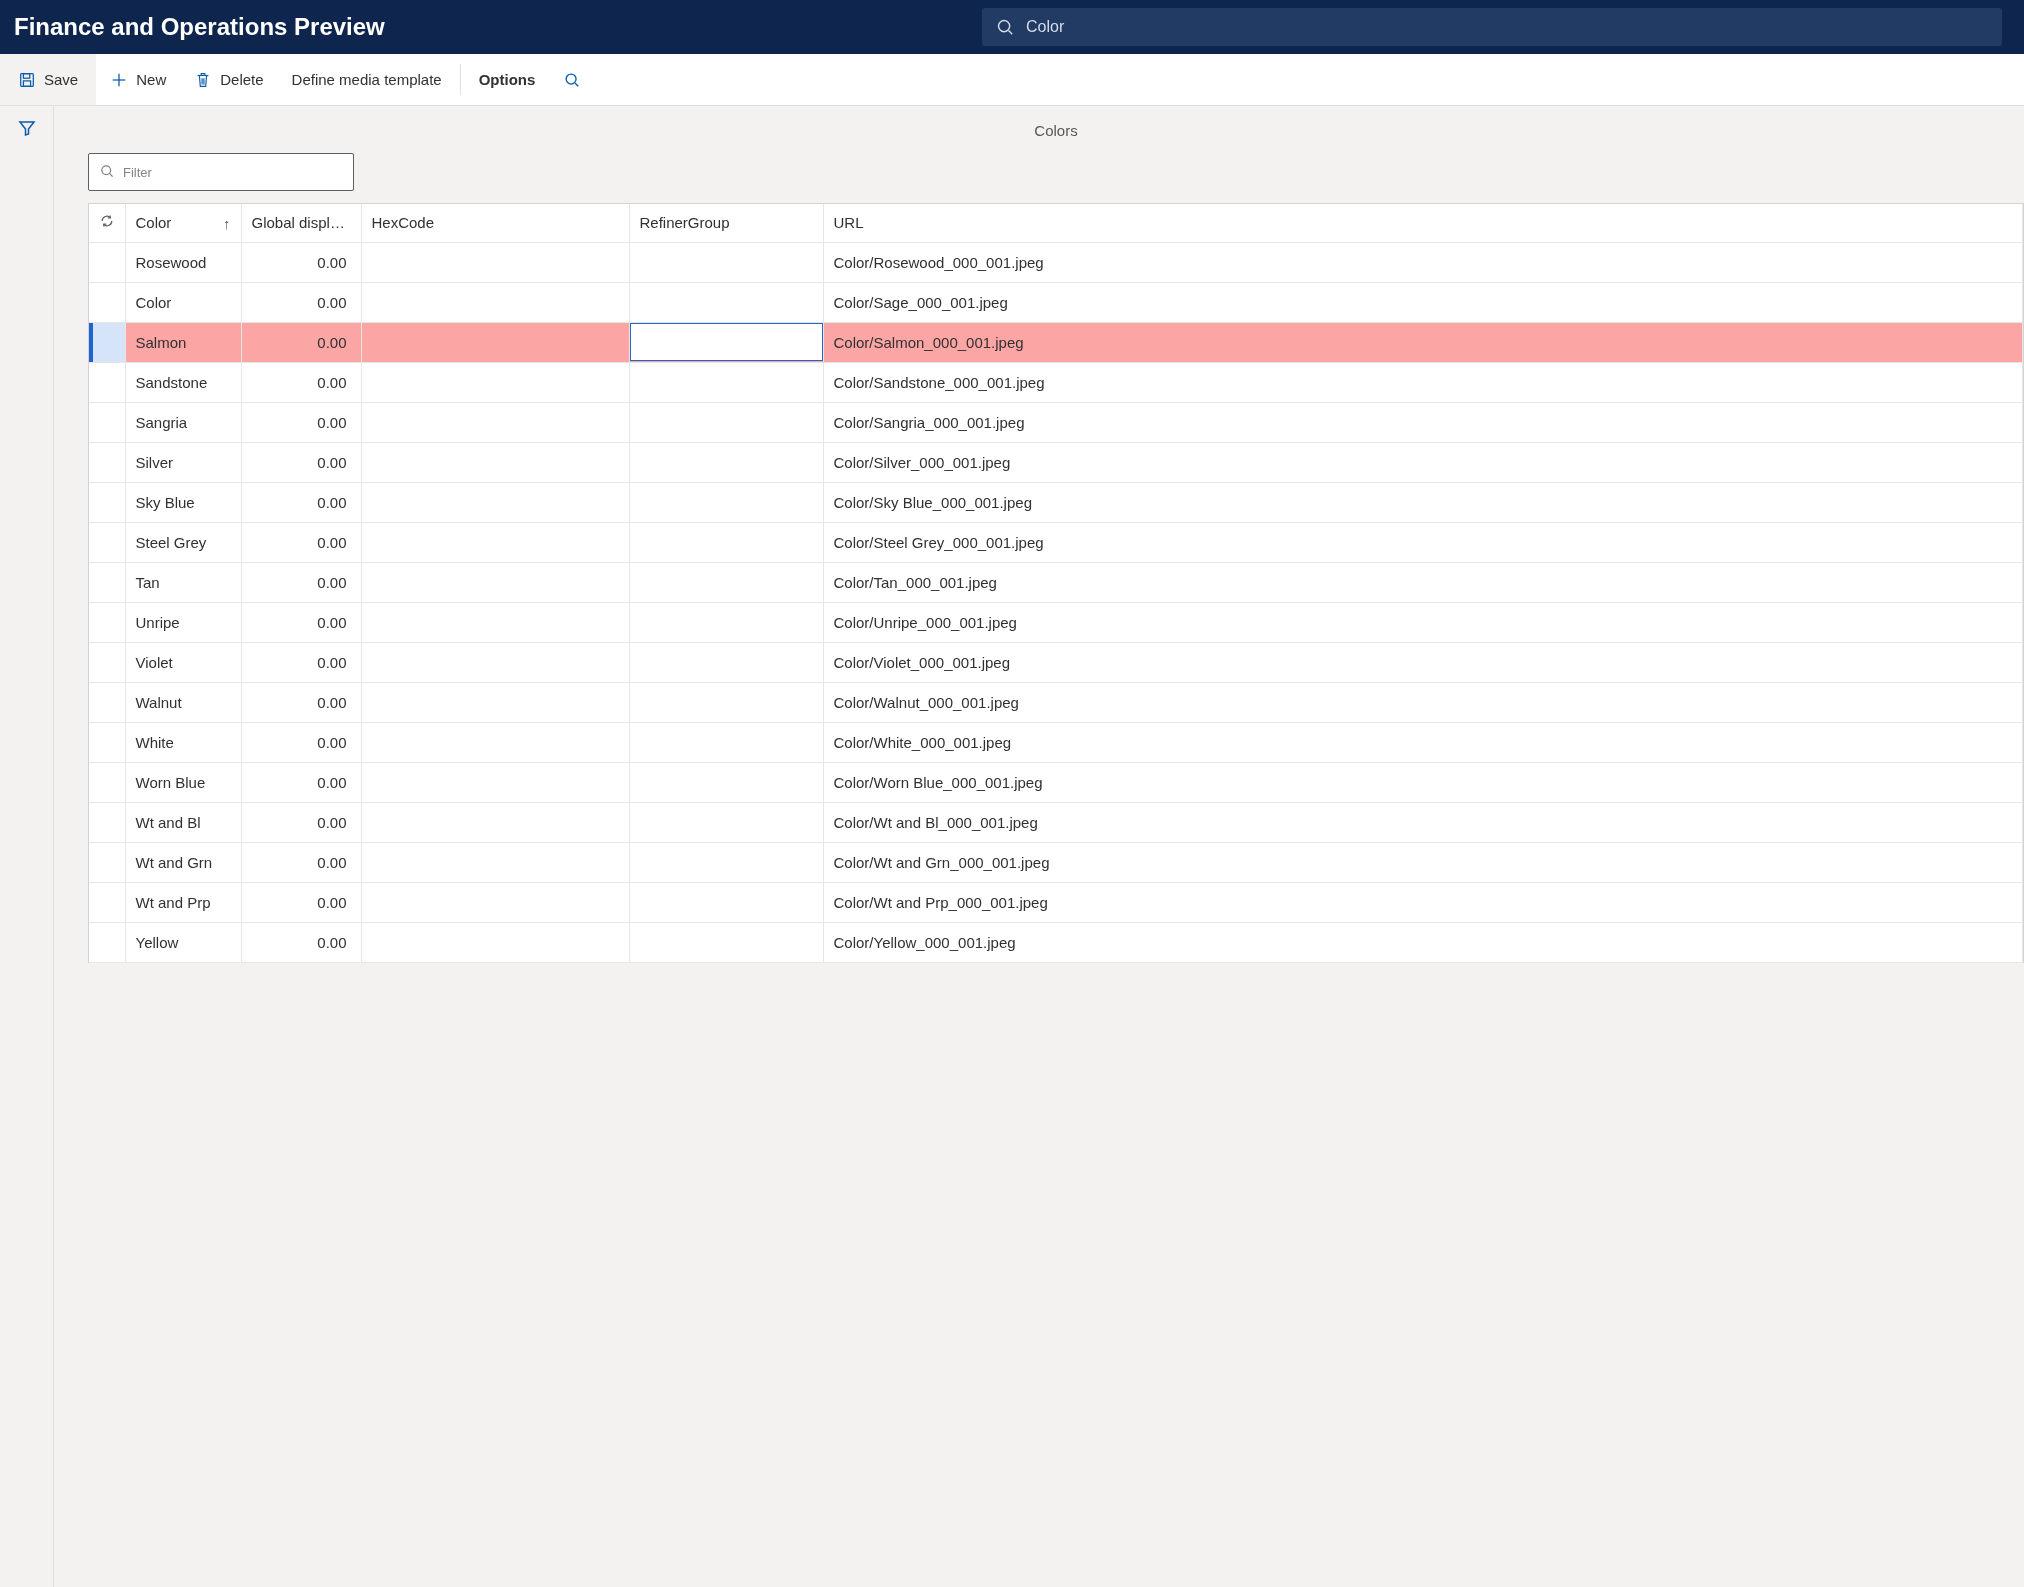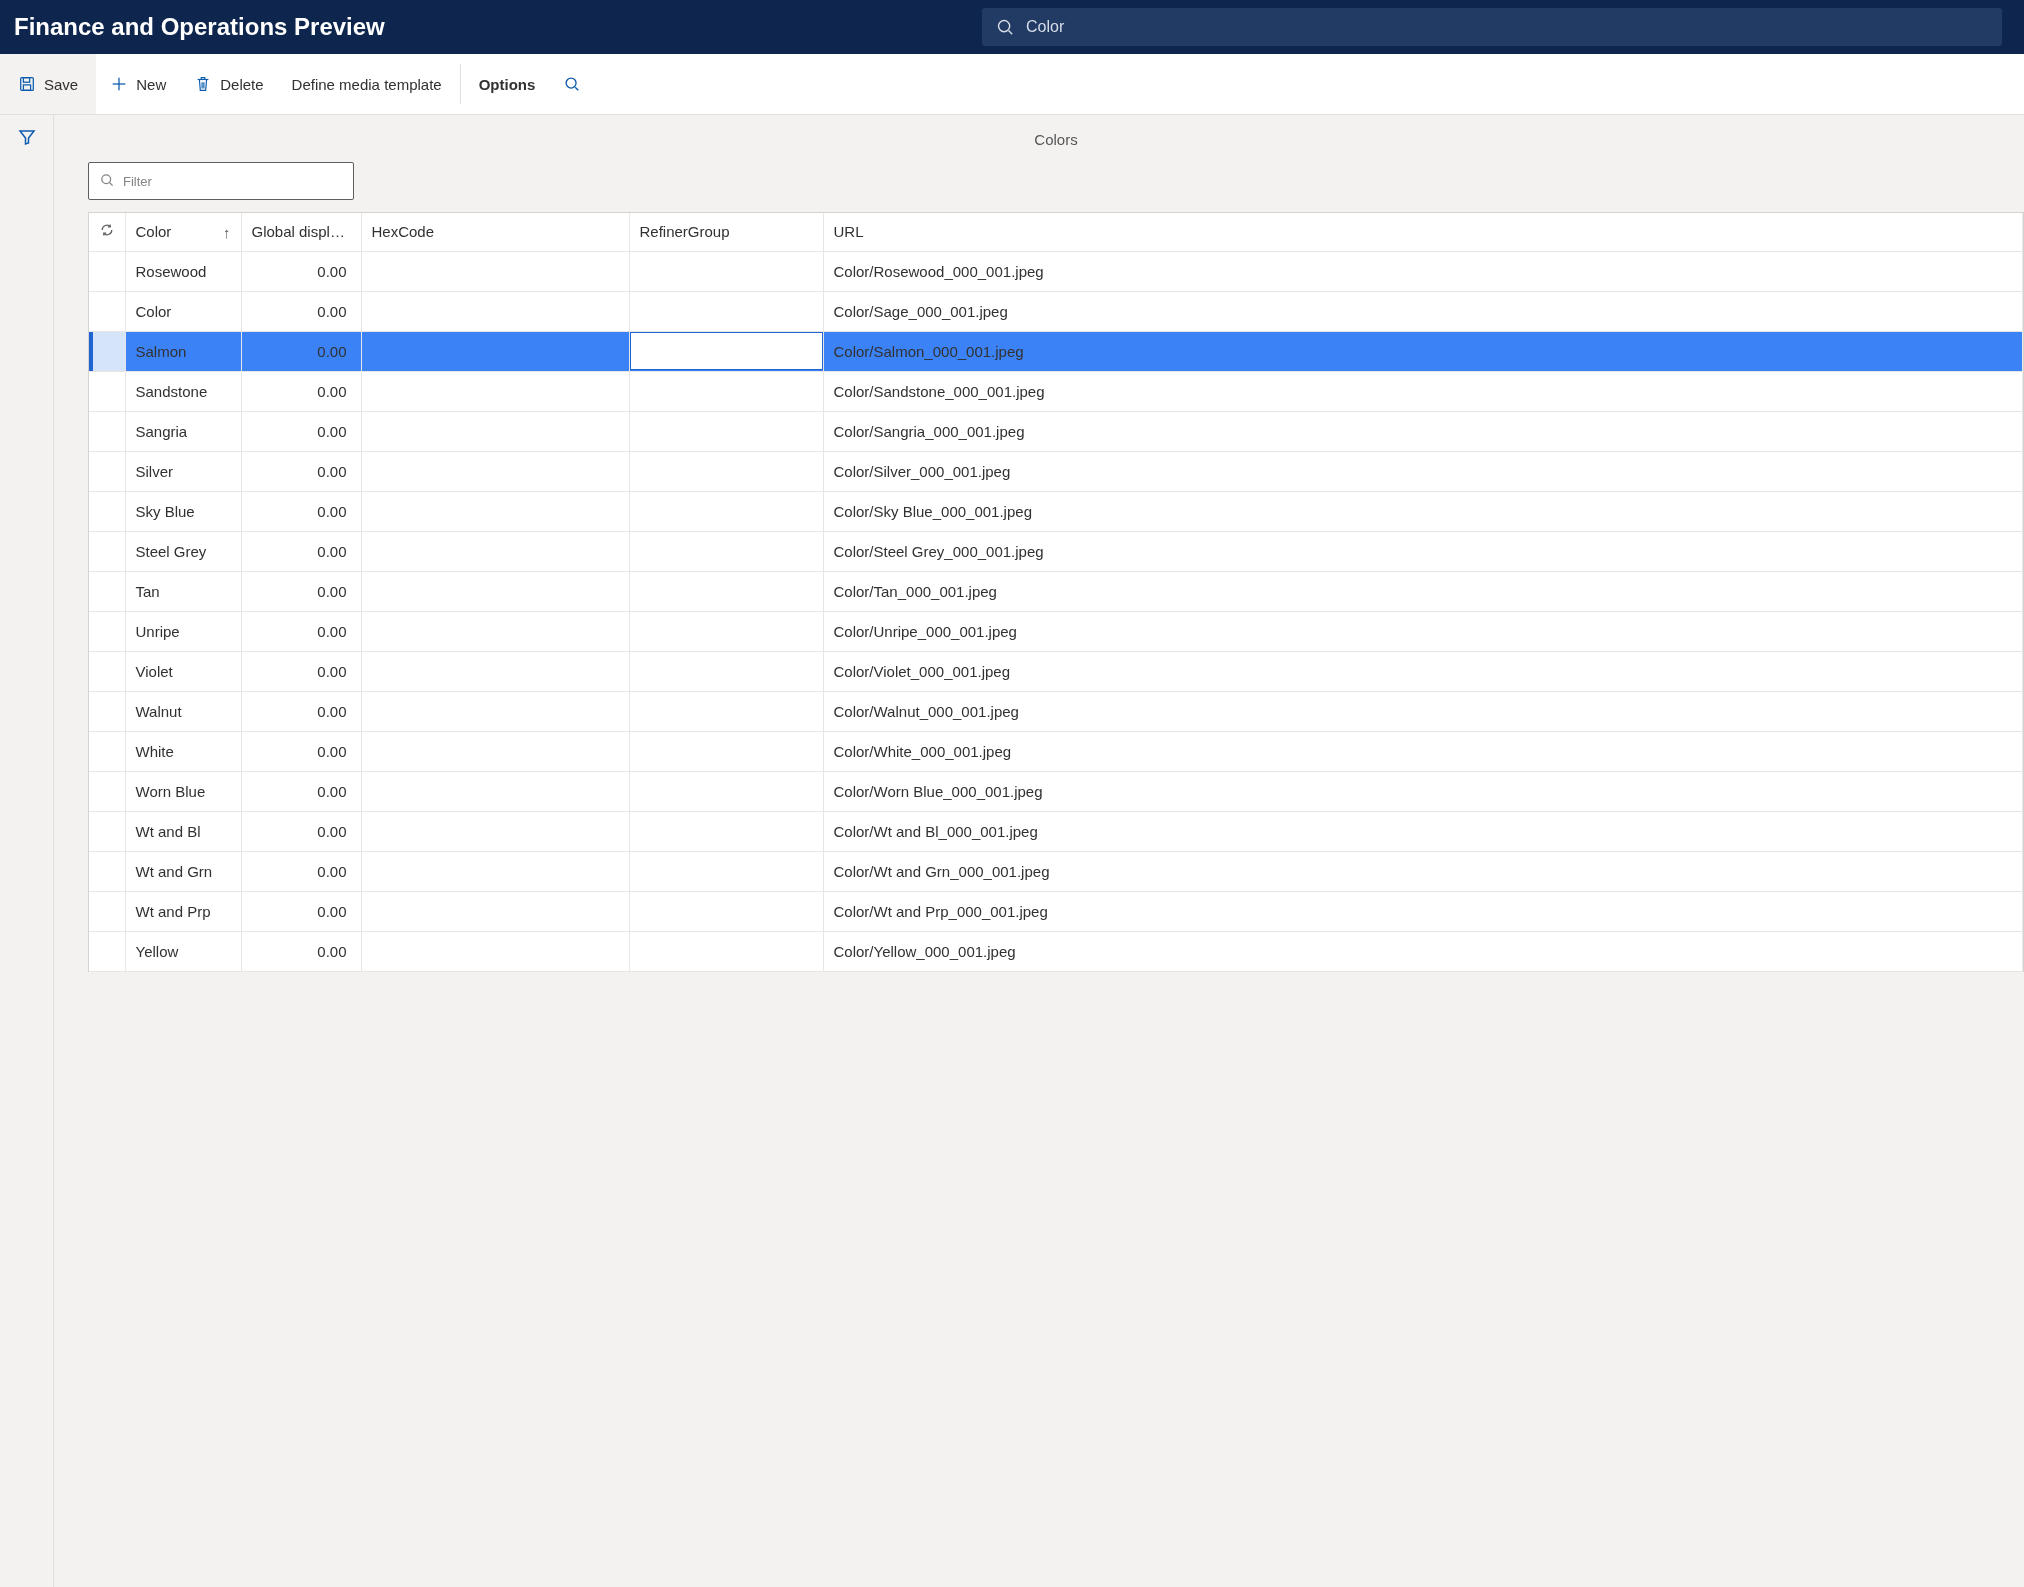--- a/index.html
+++ b/index.html
@@ -39,21 +39,21 @@
       border-radius: 3px;
       height: 38px;
       padding: 0 14px;
       gap: 12px;
     }
     .search-icon-top svg { display:block; }
     .search-text { color: #d6dde8; font-size: 16px; }
 
     
     .action-bar {
-      height: 61px;
+      height: 52px;
       border-bottom: 1px solid #e1dfdd;
       background: #fff;
       display: flex;
       align-items: stretch;
     }
     .action-btn {
       display: flex;
       align-items: center;
       gap: 8px;
       padding: 0 14px;
@@ -170,21 +170,21 @@
     .col-color { width: 116px; }
     .col-disp  { width: 120px; }
     .col-hex   { width: 268px; }
     .col-ref   { width: 194px; }
     .col-url   { width: auto; }
     .grid th.col-select { text-align: center; padding: 0; }
     .refresh-icon { color: #605e5c; }
 
     .grid td.col-select { padding: 0; }
 
-    tr.selected td { background: #3b82f6; }
+    tr.selected td { background: #fca5a5; }
     tr.selected td.col-select {
       position: relative;
       background: #d6e4fa;
     }
     tr.selected td.col-select::before {
       content: "";
       position: absolute;
       left: 0; top: 0; bottom: 0;
       width: 4px;
       background: #1f64d0;

